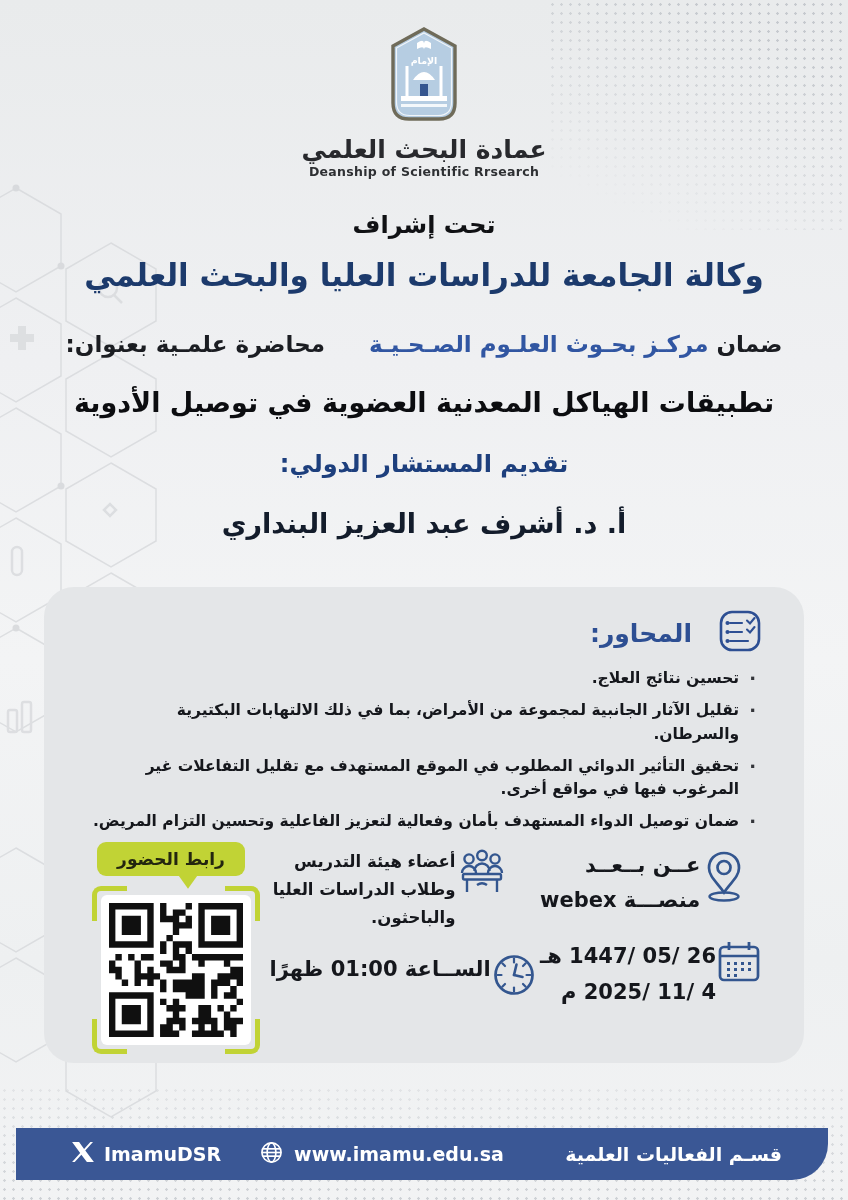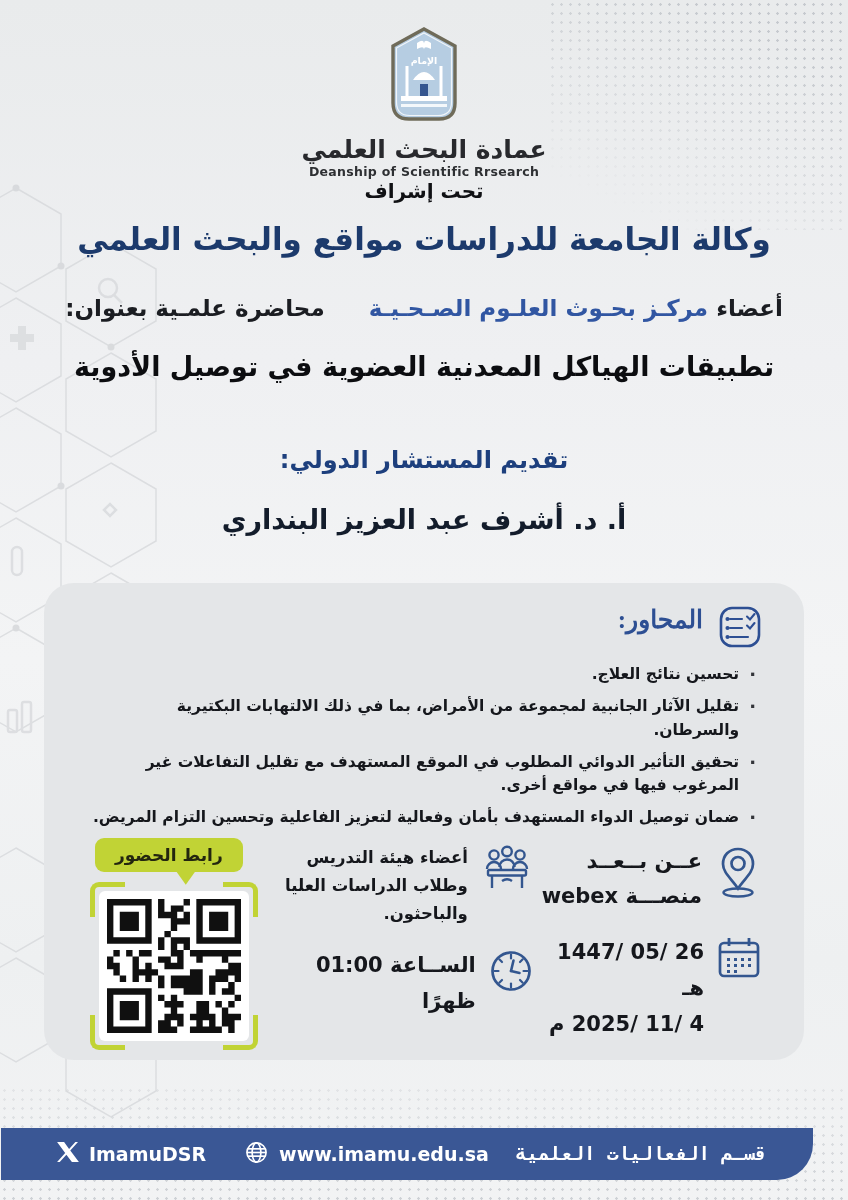--- a/index.html
+++ b/index.html
@@ -36,48 +36,48 @@
   
   .content{position:relative;z-index:1;text-align:center;}
   .logo-block{padding-top:26px;}
   .shield-wrap{display:inline-block;}
   .logo-arabic{
     margin-top:8px;font-size:25px;font-weight:700;color:#28292d;letter-spacing:-.5px;
   }
   .logo-english{
     margin-top:0;font-size:12.5px;font-weight:700;color:#2e3033;direction:ltr;letter-spacing:.3px;
   }
-  .supervision{font-size:20px;font-weight:700;color:#101114;}
+  .supervision{margin-top:32px;font-size:24px;font-weight:700;color:#101114;}
   .authority{
     margin-top:18px;font-size:31px;font-weight:700;color:var(--navy,#1c3a6c);
     letter-spacing:-.5px;
   }
   .organizer{margin:38px 40px 0;font-size:23px;font-weight:700;color:#1b1d22;}
   .organizer .org-name{color:var(--accent2,#3156a2);margin-left:36px;}
   .lecture-title{margin:30px 50px 0;font-size:27px;font-weight:700;color:#0c0d10;}
-  .presenter-label{margin-top:64px;font-size:24px;font-weight:700;color:#1d3f7d;}
+  .presenter-label{margin-top:32px;font-size:24px;font-weight:700;color:#1d3f7d;}
   .presenter-name{margin-top:30px;font-size:27px;font-weight:700;color:#131c2b;}
   
   .card{
     width:676px;margin:48px auto 0;padding:22px 42px 18px;
     background:var(--card,#e4e6e8);border-radius:30px;text-align:right;
   }
-  .card-head{display:flex;align-items:flex-start;gap:15px;font-family:Liberation Serif, serif;}
+  .card-head{display:flex;align-items:center;gap:26px;}
   .card-head .head-title{font-size:25px;font-weight:700;color:var(--accent,#2d4f93);}
   .topics{list-style:none;margin:10px 6px 0 0;padding:0;}
   .topics li{
     display:flex;gap:10px;align-items:flex-start;
     margin:9px 0;font-size:15.5px;font-weight:700;color:#15171c;line-height:1.5;
   }
   .topics .dot{flex:0 0 auto;font-size:18px;line-height:1.3;color:#33353a;}
   .info-row{
     margin-top:14px;display:flex;justify-content:space-between;align-items:flex-start;
   }
   .info-col{display:flex;flex-direction:column;gap:20px;}
-  .info-item{display:flex;align-items:flex-start;gap:12px;}
+  .info-item{display:flex;align-items:flex-start;gap:0;justify-content:flex-end;}
   .info-item .icon{flex:0 0 auto;}
   .info-text{font-size:21px;font-weight:700;color:#15171c;line-height:1.7;text-align:right;}
   .audience-text{width:186px;font-size:16.5px;}
   
   .qr-block{display:flex;flex-direction:column;align-items:center;width:180px;margin-top:-6px;justify-content:space-between;}
   .qr-bubble{
     background:var(--lime,#c1d335);color:#23260f;font-size:17px;font-weight:700;
     padding:7px 20px;border-radius:9px;position:relative;margin-left:-10px;
   }
   .qr-tail{
@@ -86,29 +86,29 @@
   }
   .qr-frame{position:relative;width:150px;height:150px;background:#fff;border-radius:6px;}
   .qr-frame svg{position:absolute;left:8px;top:8px;}
   .qr-corner{position:absolute;width:30px;height:30px;border:5px solid var(--lime,#c1d335);}
   .qc-tl{left:-9px;top:-9px;border-right:none;border-bottom:none;border-top-left-radius:9px;}
   .qc-tr{right:-9px;top:-9px;border-left:none;border-bottom:none;border-top-right-radius:9px;}
   .qc-bl{left:-9px;bottom:-9px;border-right:none;border-top:none;border-bottom-left-radius:9px;}
   .qc-br{right:-9px;bottom:-9px;border-left:none;border-top:none;border-bottom-right-radius:9px;}
   
   .footer-bar{
-    position:absolute;z-index:2;left:1px;top:1128px;width:812px;height:52px;
+    position:absolute;z-index:2;left:16px;top:1128px;width:812px;height:52px;
     background:var(--footer,#3a5795);color:#fff;
     border-radius:0 0 36px 0;
     display:flex;align-items:center;justify-content:space-between;
     padding:0 46px 0 56px;box-sizing:border-box;direction:ltr;
   }
   .footer-left{display:flex;align-items:center;gap:38px;}
   .footer-item{display:flex;align-items:center;gap:10px;font-size:19px;font-weight:700;}
-  .footer-dept{font-size:19px;font-weight:700;font-family:Liberation Mono, monospace;}
+  .footer-dept{font-size:19px;font-weight:700;}
 </style>
 </head>
 <body>
 
 <div class="poster">
 
   <div class="dots dots-top"></div>
   <div class="dots dots-bottom"></div>
 
   <svg class="hexes" width="200" height="1000" viewBox="0 0 200 1000">
@@ -170,23 +170,23 @@
           <rect x="31" y="58" width="8" height="12" fill="#35568f"></rect>
           <text x="35" y="38" text-anchor="middle" font-family="DejaVu Sans" font-size="9.5" font-weight="700" fill="#ffffff">الإمام</text>
         </svg>
       </span>
       <div class="logo-arabic">عمادة البحث العلمي</div>
       <div class="logo-english">Deanship of Scientific Rrsearch</div>
     </div>
 
     <div class="supervision">تحت إشراف</div>
 
-    <div class="authority">وكالة الجامعة للدراسات مواقع والبحث العلمي</div>
-
-    <p class="organizer"><span>أعضاء</span> <span class="org-name">مركـز بحـوث العلـوم الصـحـيـة</span> <span>محاضرة علمـية بعنوان:</span></p>
+    <div class="authority">وكالة الجامعة للدراسات العليا والبحث العلمي</div>
+
+    <p class="organizer"><span>ضمان</span> <span class="org-name">مركـز بحـوث العلـوم الصـحـيـة</span> <span>محاضرة علمـية بعنوان:</span></p>
 
     <h1 class="lecture-title">تطبيقات الهياكل المعدنية العضوية في توصيل الأدوية</h1>
 
     <div class="presenter-label">تقديم المستشار الدولي:</div>
     <div class="presenter-name">أ. د. أشرف عبد العزيز البنداري</div>
 
     <section class="card">
       <div class="card-head">
         <span class="icon">
           <svg width="44" height="44" viewBox="0 0 44 44" fill="none" stroke="#2d4f93">

